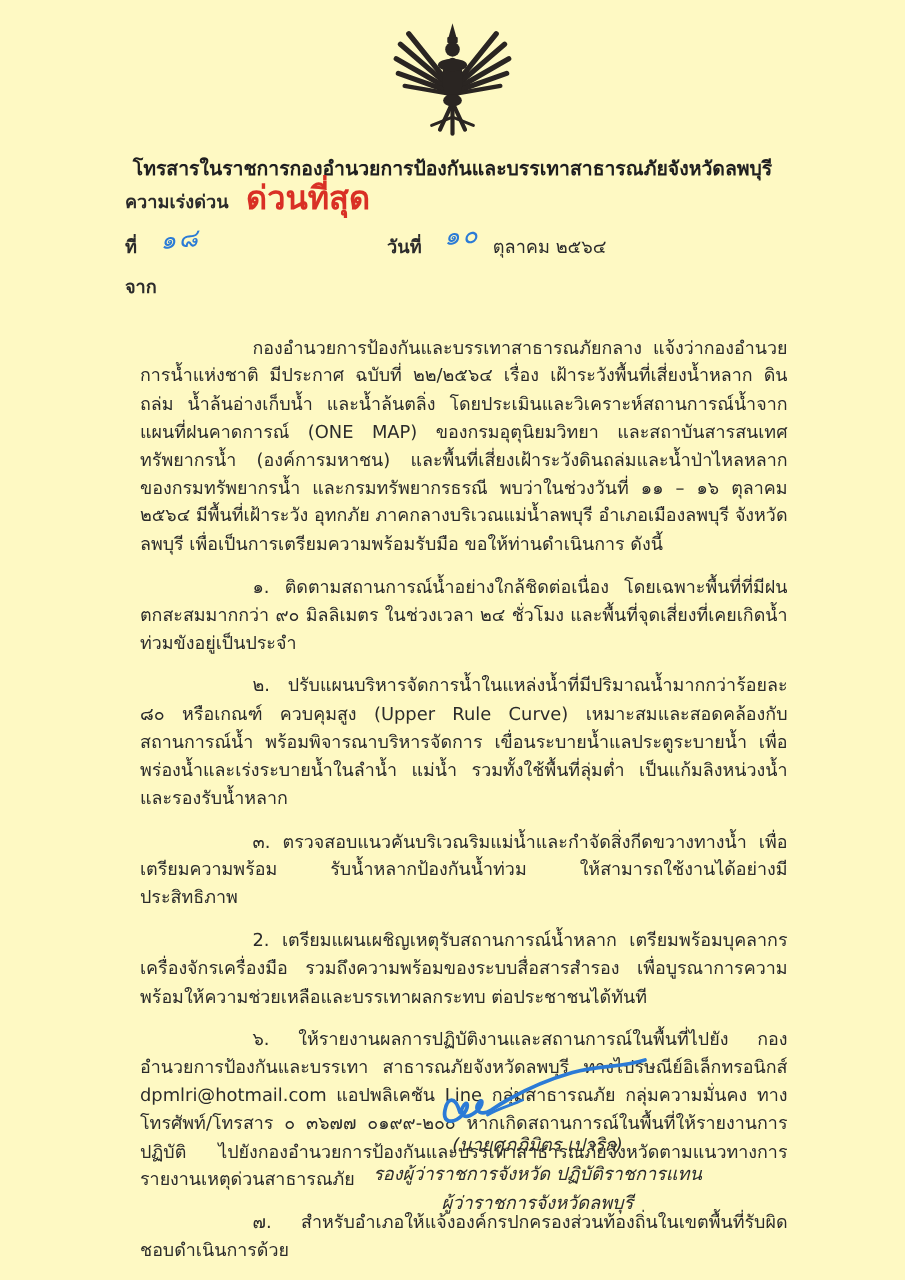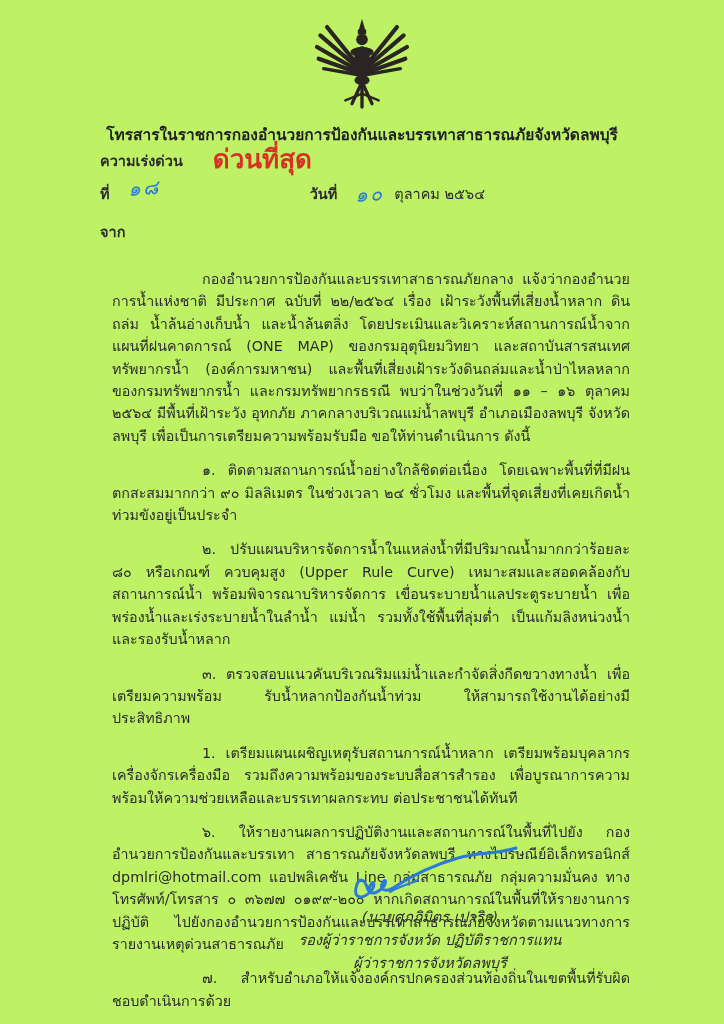--- a/index.html
+++ b/index.html
@@ -1,45 +1,45 @@
 <!DOCTYPE html>
 <html><head>
 <meta charset="utf-8">
 <style>
   html,body{margin:0;padding:0;background:#888;}
   .page{
     position:relative;
     width:724px;height:1024px;
-    background:#bef264;
+    background:#fef9c3;
     margin:0 auto;
     font-family:"DejaVu Sans","Liberation Sans",sans-serif;
     color:#2b2b2b;
     overflow:hidden;
   }
   .emblem{
     position:absolute;top:16px;left:50%;transform:translateX(-50%);
     width:100px;height:102px;
   }
   .doc-title{
     position:absolute;top:122px;left:0;right:0;
     text-align:center;font-weight:bold;font-size:15.5px;color:#1f1f1f;
   }
   .urgency-row{
-    position:absolute;top:146px;left:100px;display:flex;align-items:flex-end;gap:30px;
+    position:absolute;top:146px;left:100px;display:flex;align-items:flex-end;gap:14px;
   }
   .urgency-label{font-weight:bold;font-size:14.5px;}
   .urgency-value{font-weight:bold;font-size:26px;line-height:1;color:#d93025;}
   .meta{position:absolute;left:100px;top:176px;width:540px;font-size:14.5px;}
   .meta-row{margin-bottom:6px;display:flex;align-items:baseline;}
   .meta-label{font-weight:bold;margin-right:8px;white-space:nowrap;}
   .handwritten{
     color:#2b7bd6;font-size:20px;font-style:italic;letter-spacing:2px;
     position:relative;top:-4px;margin-left:10px;transform:rotate(-4deg);display:inline-block;
   }
-  .date-group{margin-left:150px;display:flex;align-items:flex-start;}
+  .date-group{margin-left:150px;display:flex;align-items:flex-end;}
   .date-group .handwritten{margin:0 10px;}
   .body-text{
     position:absolute;left:100px;top:256px;width:542px;
     font-size:14.3px;line-height:22.4px;text-align:justify;
   }
   .body-text p{margin:12px;text-indent:90px;}
   .signature-block{
     position:absolute;left:250px;top:846px;width:360px;text-align:center;
     font-size:14.5px;line-height:23px;
   }
@@ -107,21 +107,21 @@
     <div class="meta-row">
       <span class="meta-label">จาก</span>
     </div>
   </div>
 
   <div class="body-text">
     <p>กองอำนวยการป้องกันและบรรเทาสาธารณภัยกลาง แจ้งว่ากองอำนวยการน้ำแห่งชาติ มีประกาศ ฉบับที่ ๒๒/๒๕๖๔ เรื่อง เฝ้าระวังพื้นที่เสี่ยงน้ำหลาก ดินถล่ม น้ำล้นอ่างเก็บน้ำ และน้ำล้นตลิ่ง โดยประเมินและวิเคราะห์สถานการณ์น้ำจากแผนที่ฝนคาดการณ์ (ONE MAP) ของกรมอุตุนิยมวิทยา และสถาบันสารสนเทศทรัพยากรน้ำ (องค์การมหาชน) และพื้นที่เสี่ยงเฝ้าระวังดินถล่มและน้ำป่าไหลหลาก ของกรมทรัพยากรน้ำ และกรมทรัพยากรธรณี พบว่าในช่วงวันที่ ๑๑ – ๑๖ ตุลาคม ๒๕๖๔ มีพื้นที่เฝ้าระวัง อุทกภัย ภาคกลางบริเวณแม่น้ำลพบุรี อำเภอเมืองลพบุรี จังหวัดลพบุรี เพื่อเป็นการเตรียมความพร้อมรับมือ ขอให้ท่านดำเนินการ ดังนี้</p>
     <p>๑. ติดตามสถานการณ์น้ำอย่างใกล้ชิดต่อเนื่อง โดยเฉพาะพื้นที่ที่มีฝนตกสะสมมากกว่า ๙๐ มิลลิเมตร ในช่วงเวลา ๒๔ ชั่วโมง และพื้นที่จุดเสี่ยงที่เคยเกิดน้ำท่วมขังอยู่เป็นประจำ</p>
     <p>๒. ปรับแผนบริหารจัดการน้ำในแหล่งน้ำที่มีปริมาณน้ำมากกว่าร้อยละ ๘๐ หรือเกณฑ์ ควบคุมสูง (Upper Rule Curve) เหมาะสมและสอดคล้องกับสถานการณ์น้ำ พร้อมพิจารณาบริหารจัดการ เขื่อนระบายน้ำแลประตูระบายน้ำ เพื่อพร่องน้ำและเร่งระบายน้ำในลำน้ำ แม่น้ำ รวมทั้งใช้พื้นที่ลุ่มต่ำ เป็นแก้มลิงหน่วงน้ำและรองรับน้ำหลาก</p>
     <p>๓. ตรวจสอบแนวคันบริเวณริมแม่น้ำและกำจัดสิ่งกีดขวางทางน้ำ เพื่อเตรียมความพร้อม รับน้ำหลากป้องกันน้ำท่วม ให้สามารถใช้งานได้อย่างมีประสิทธิภาพ</p>
-    <p>1. เตรียมแผนเผชิญเหตุรับสถานการณ์น้ำหลาก เตรียมพร้อมบุคลากร เครื่องจักรเครื่องมือ รวมถึงความพร้อมของระบบสื่อสารสำรอง เพื่อบูรณาการความพร้อมให้ความช่วยเหลือและบรรเทาผลกระทบ ต่อประชาชนได้ทันที</p>
+    <p>2. เตรียมแผนเผชิญเหตุรับสถานการณ์น้ำหลาก เตรียมพร้อมบุคลากร เครื่องจักรเครื่องมือ รวมถึงความพร้อมของระบบสื่อสารสำรอง เพื่อบูรณาการความพร้อมให้ความช่วยเหลือและบรรเทาผลกระทบ ต่อประชาชนได้ทันที</p>
     <p>๖. ให้รายงานผลการปฏิบัติงานและสถานการณ์ในพื้นที่ไปยัง กองอำนวยการป้องกันและบรรเทา สาธารณภัยจังหวัดลพบุรี ทางไปรษณีย์อิเล็กทรอนิกส์ dpmlri@hotmail.com แอปพลิเคชัน Line กลุ่มสาธารณภัย กลุ่มความมั่นคง ทางโทรศัพท์/โทรสาร ๐ ๓๖๗๗ ๐๑๙๙-๒๐๐ หากเกิดสถานการณ์ในพื้นที่ให้รายงานการปฏิบัติ ไปยังกองอำนวยการป้องกันและบรรเทาสาธารณภัยจังหวัดตามแนวทางการรายงานเหตุด่วนสาธารณภัย</p>
     <p>๗. สำหรับอำเภอให้แจ้งองค์กรปกครองส่วนท้องถิ่นในเขตพื้นที่รับผิดชอบดำเนินการด้วย</p>
   </div>
 
   <div class="signature-block">
     <svg class="signature-ink" viewBox="0 0 200 62" aria-hidden="true">
       <path d="M38 44 C34 30 28 32 26 42 C24 52 32 54 40 46 C46 40 44 32 40 40 C37 46 42 50 50 44 C58 38 56 30 52 38 C50 43 55 47 63 42 C78 32 100 20 128 12 C150 6 168 8 186 2" fill="none" stroke="#2b7bd6" stroke-width="3" stroke-linecap="round"></path>
       <path d="M60 46 C70 40 80 38 88 34" fill="none" stroke="#2b7bd6" stroke-width="2.2" stroke-linecap="round"></path>
     </svg>
     <div class="sig-line">(นายศุภภิมิตร  เปาริก)</div>

